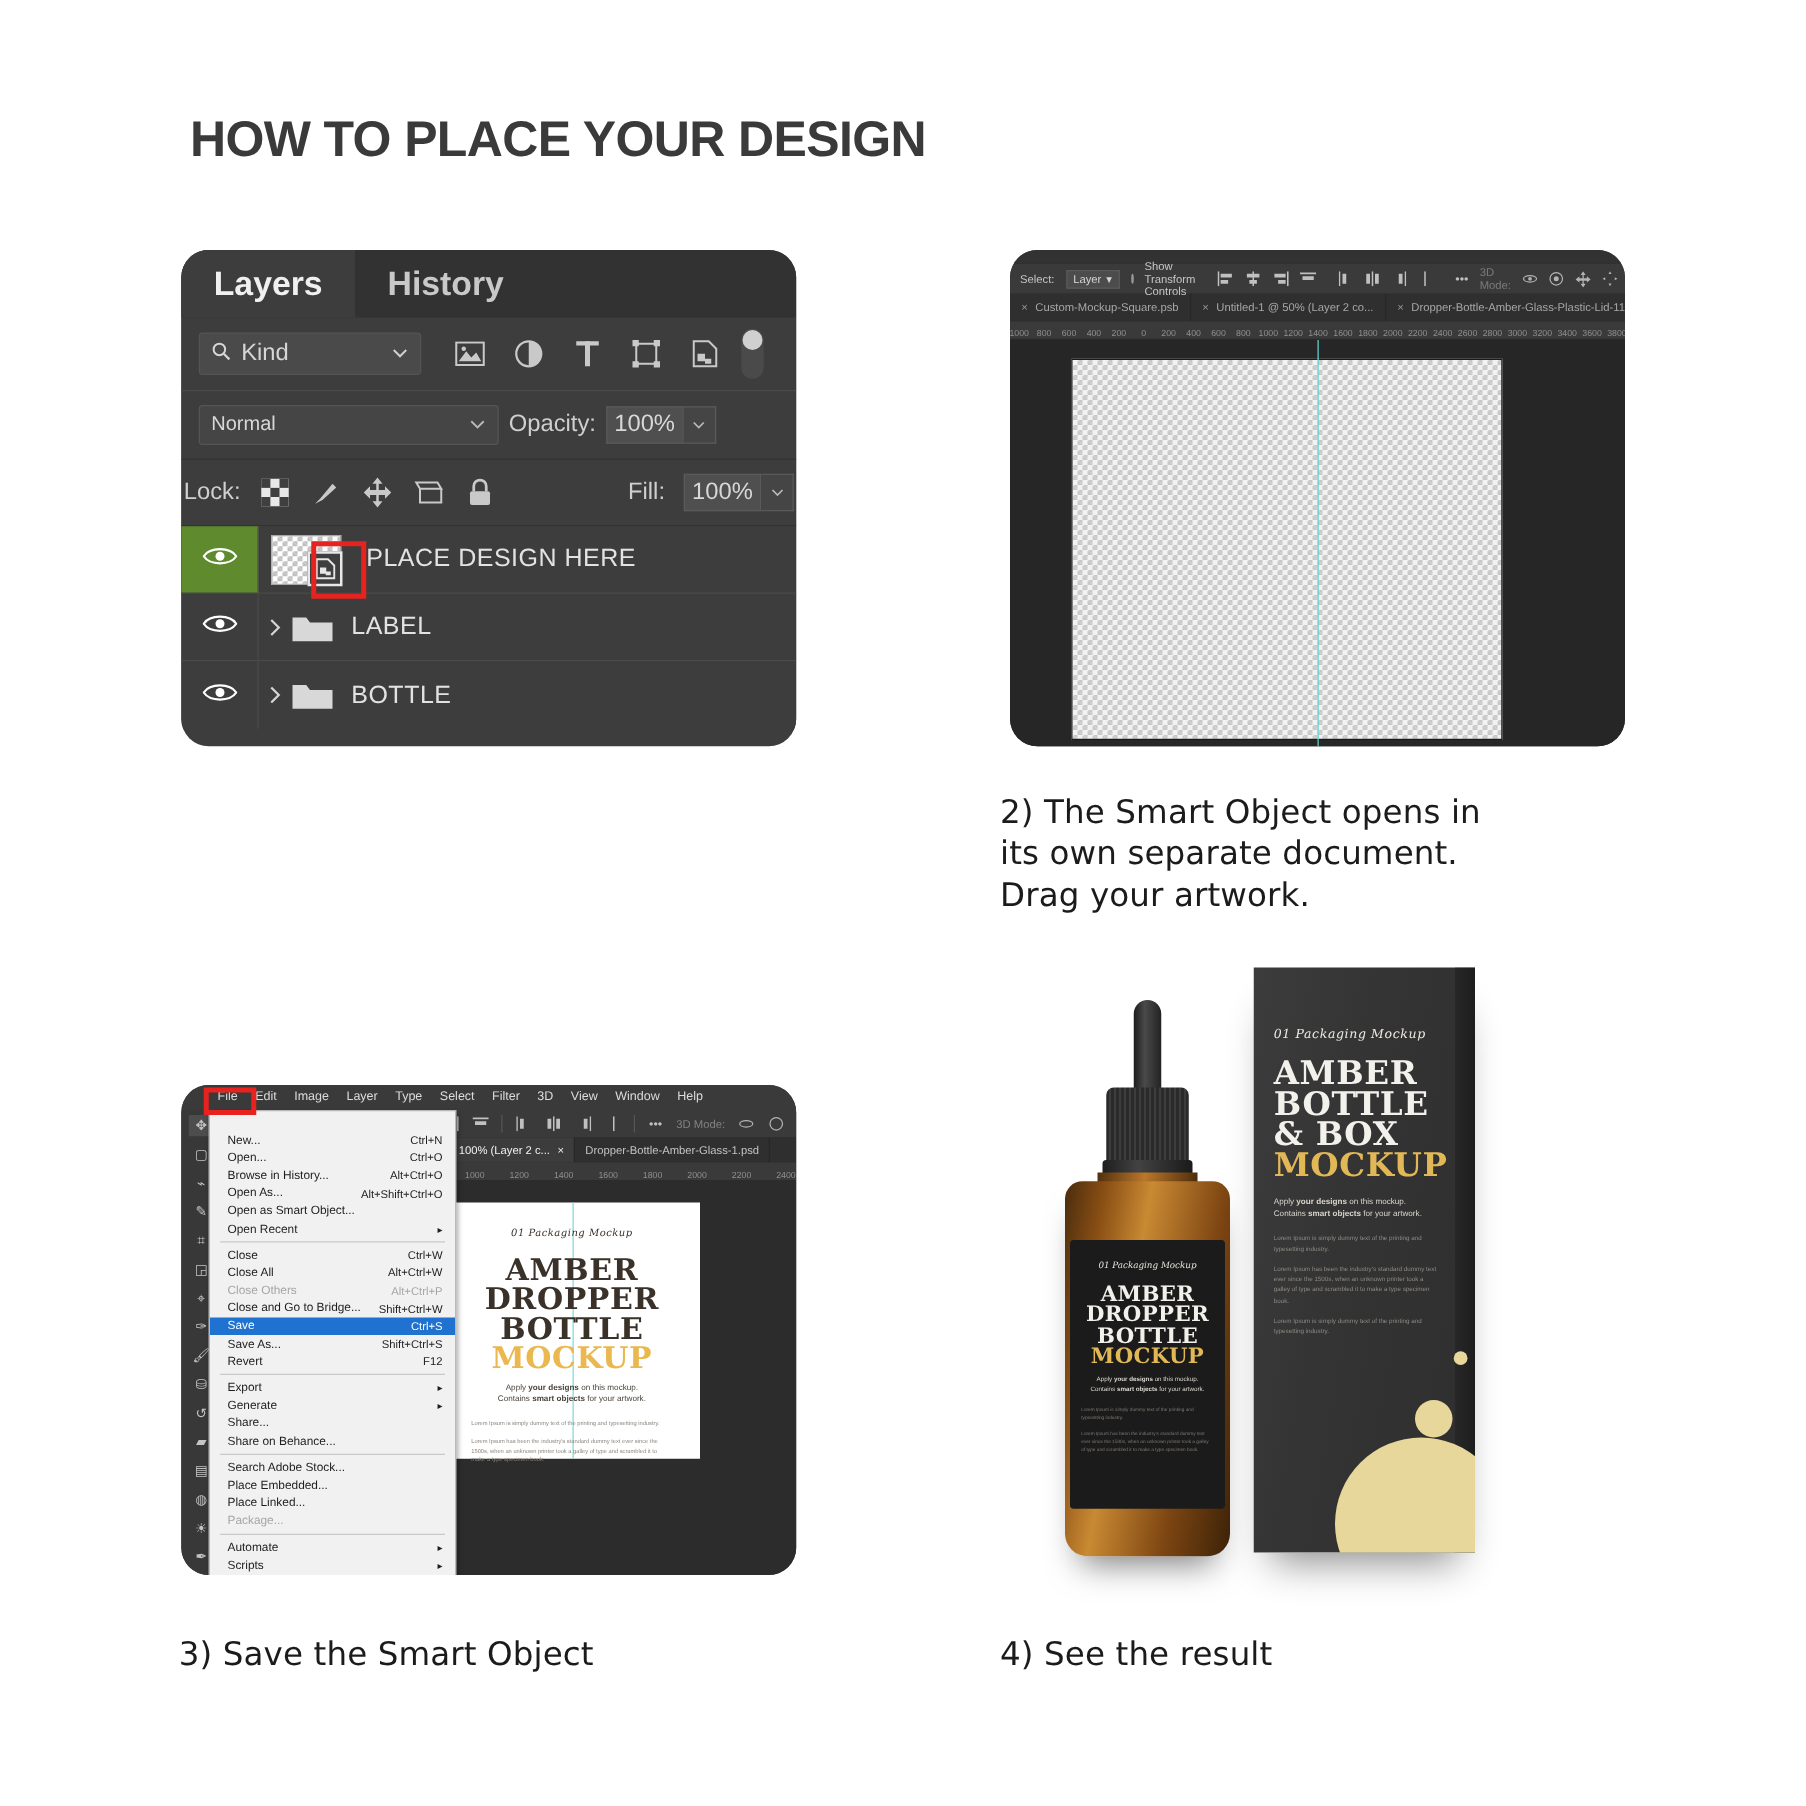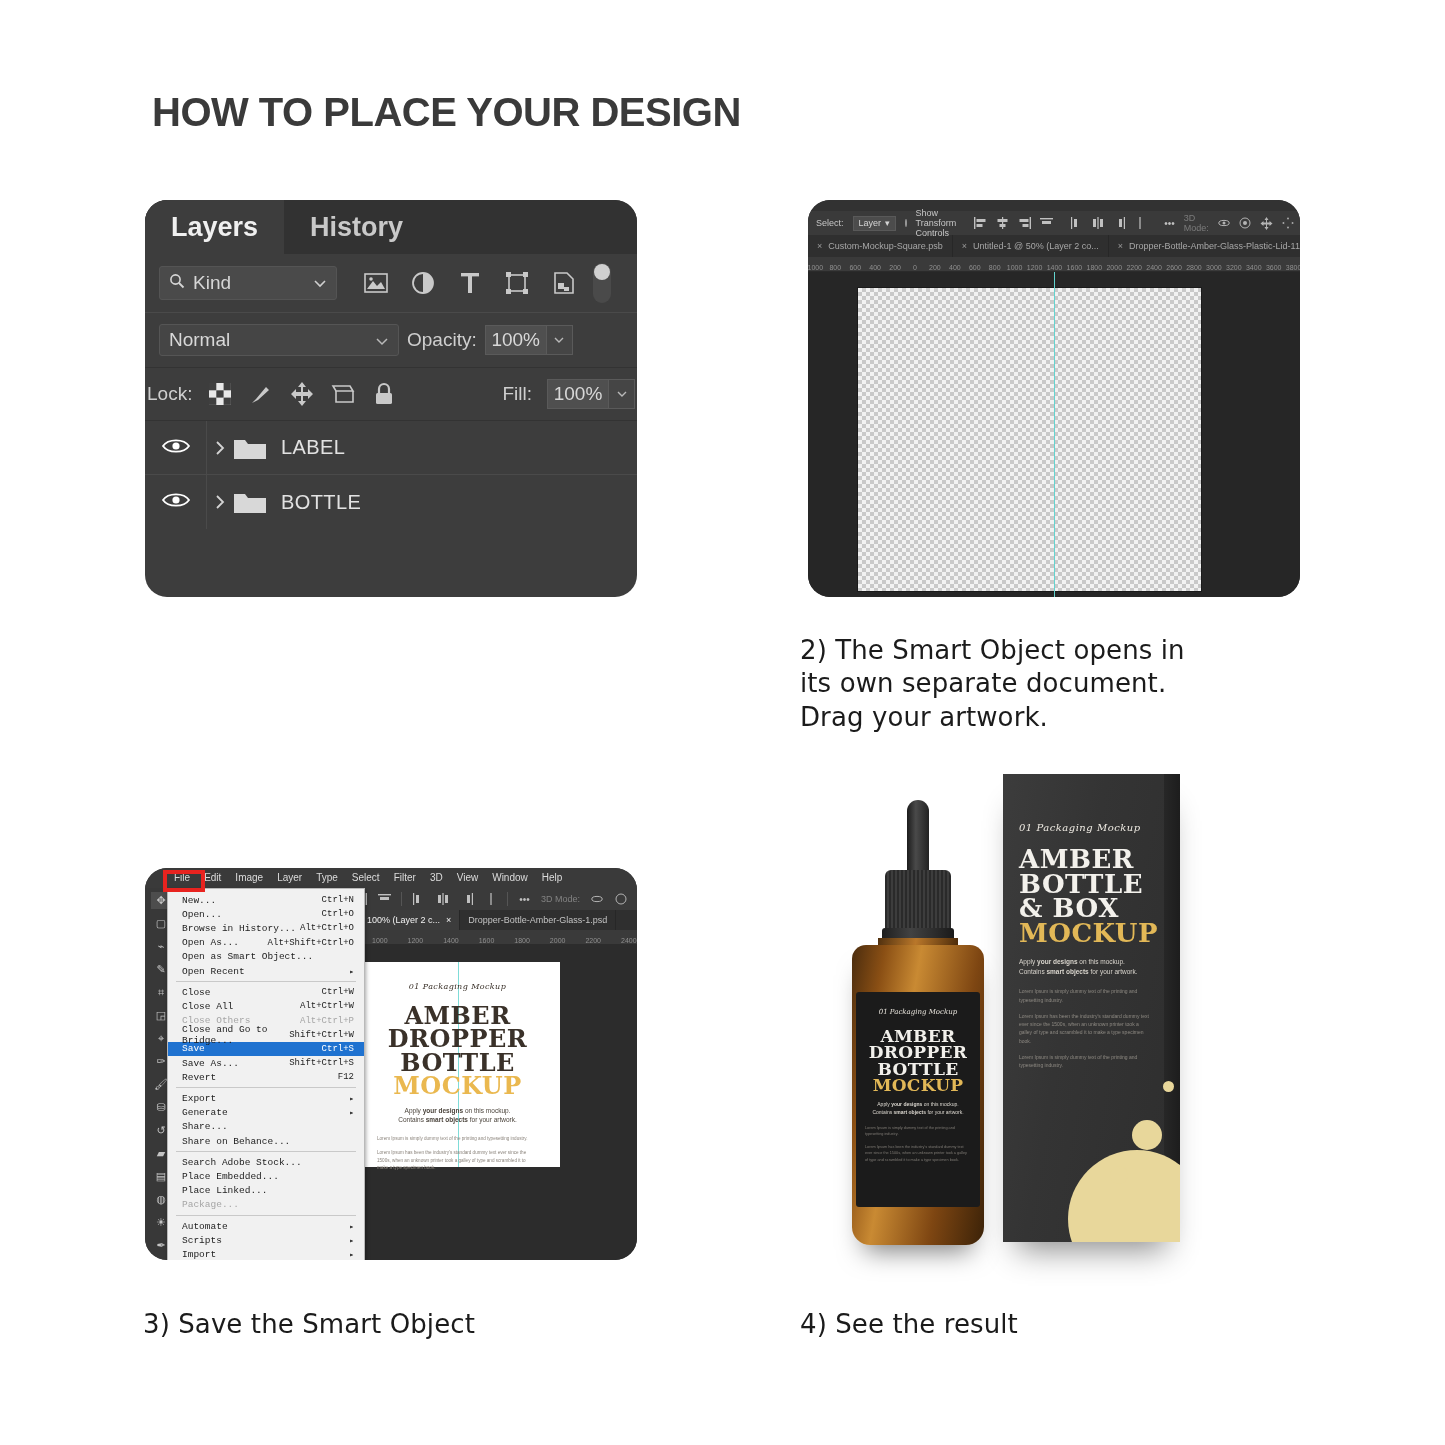--- a/index.html
+++ b/index.html
@@ -55,21 +55,21 @@
   .toggle-knob {
     width:18px;height:40px;background:#4a4a4a;border-radius:9px;position:relative; margin-left:6px;
   }
   .toggle-knob:after{content:"";position:absolute;left:1px;top:1px;width:16px;height:16px;border-radius:50%;background:#d0d0d0;}
   .p1-row2 {
     height:55px; background:#3d3d3d; display:flex; align-items:center; padding:0 14px; gap:8px;
     border-top:1px solid #4a4a4a;
   }
   .blend-box {
     width:240px;height:32px;background:#454545;border:1px solid #555;border-radius:3px;
-    display:flex;align-items:center;padding:0 9px;font-size:19px;color:#d8d8d8;
+    display:flex;align-items:center;padding:0 9px;font-size:16px;color:#d8d8d8;
   }
   .blend-box .chev{margin-left:auto;}
   .lbl { font-size:19px; color:#cfcfcf; }
   .num-box {
     height:30px;min-width:62px;background:#4f4f4f;border:1px solid #5a5a5a;
     display:flex;align-items:center;justify-content:center;font-size:19px;color:#d8d8d8;
   }
   .num-chev{width:26px;height:30px;background:#454545;border:1px solid #5a5a5a;border-left:none;display:flex;align-items:center;justify-content:center;}
   .p1-row3 {
     height:54px;background:#3d3d3d;display:flex;align-items:center;padding:0 2px;gap:15px;
@@ -138,23 +138,22 @@
   .art-guide{position:absolute;left:50%;top:0;bottom:0;width:1px;background:#7fdcd8;}
   .art-script{font-family:"DejaVu Serif",serif;font-style:italic;font-size:8px;color:#3a3129;text-align:center;letter-spacing:.4px;}
   .art-h{font-family:"DejaVu Serif",serif;font-weight:700;font-size:24px;line-height:0.97;color:#3a3129;text-align:center;letter-spacing:.5px;}
   .art-h.gold{color:#eab84f;}
   .art-sub{font-size:6.5px;color:#4b443c;text-align:center;line-height:1.45;}
   .art-body{font-size:4.6px;color:#8c857d;text-align:left;line-height:1.6;}
 
   
   .menu-dd{
     position:absolute;left:22px;top:20px;width:198px;background:#f1f1f1;
-    border:1px solid #b9b9b9;padding:4px 0;z-index:40;
+    border:1px solid #b9b9b9;padding:16px 0;z-index:40;
     box-shadow:1px 2px 4px rgba(0,0,0,.35);
-    font-family:Liberation Mono, monospace;
   }
   .mi{display:flex;align-items:center;height:14.2px;padding:0 10px 0 14px;font-size:9.5px;color:#1d1d1d;}
   .mi .acc{margin-left:auto;font-size:9px;color:#1d1d1d;}
   .mi.dis{color:#a6a6a6;}
   .mi.dis .acc{color:#a6a6a6;}
   .mi.sel{background:#1f72d0;color:#fff;}
   .mi.sel .acc{color:#fff;}
   .mi .sub{margin-left:auto;font-size:8px;}
   .mi-sep{height:1px;background:#c9c9c9;margin:3px 8px;}
 
@@ -323,20 +322,43 @@
         <div class="num-chev">
           <svg width="12" height="8" viewBox="0 0 12 8">
               <polyline points="2,2 6,6 10,2" fill="none" stroke="#b9b9b9" stroke-width="1.4"></polyline>
             </svg>
         </div>
       </div>
     </div>
 
     <div class="p1-layers">
 
+      <div class="layer-row">
+        <div class="eye-cell sel">
+          <span>
+            <svg width="28" height="18" viewBox="0 0 28 18">
+                <path d="M1 9 C6 1.5 22 1.5 27 9 C22 16.5 6 16.5 1 9 Z" fill="none" stroke="#ffffff" stroke-width="1.8"></path>
+                <circle cx="14" cy="9" r="3.6" fill="#ffffff"></circle>
+              </svg>
+          </span>
+        </div>
+        <div class="thumb-cell">
+          <div class="so-thumb">
+            <div class="so-badge">
+              <svg width="17" height="18" viewBox="0 0 17 18">
+                  <path d="M1.4 1.4 h9 l5 5 v10.2 H1.4 Z" fill="none" stroke="#e6e6e6" stroke-width="1.5"></path>
+                  <rect x="4" y="8" width="5" height="5" fill="#e6e6e6"></rect>
+                  <rect x="8.6" y="11.2" width="4" height="3" fill="#e6e6e6"></rect>
+                </svg>
+            </div>
+          </div>
+          <div class="redbox" style="left:42px;top:5px;width:44px;height:46px;"></div>
+        </div>
+        <div class="layer-name">PLACE DESIGN HERE</div>
+      </div>
 
       <div class="layer-row">
         <div class="eye-cell">
           <span>
             <svg width="28" height="18" viewBox="0 0 28 18">
                 <path d="M1 9 C6 1.5 22 1.5 27 9 C22 16.5 6 16.5 1 9 Z" fill="none" stroke="#ffffff" stroke-width="1.8"></path>
                 <circle cx="14" cy="9" r="3.6" fill="#ffffff"></circle>
               </svg>
           </span>
         </div>

